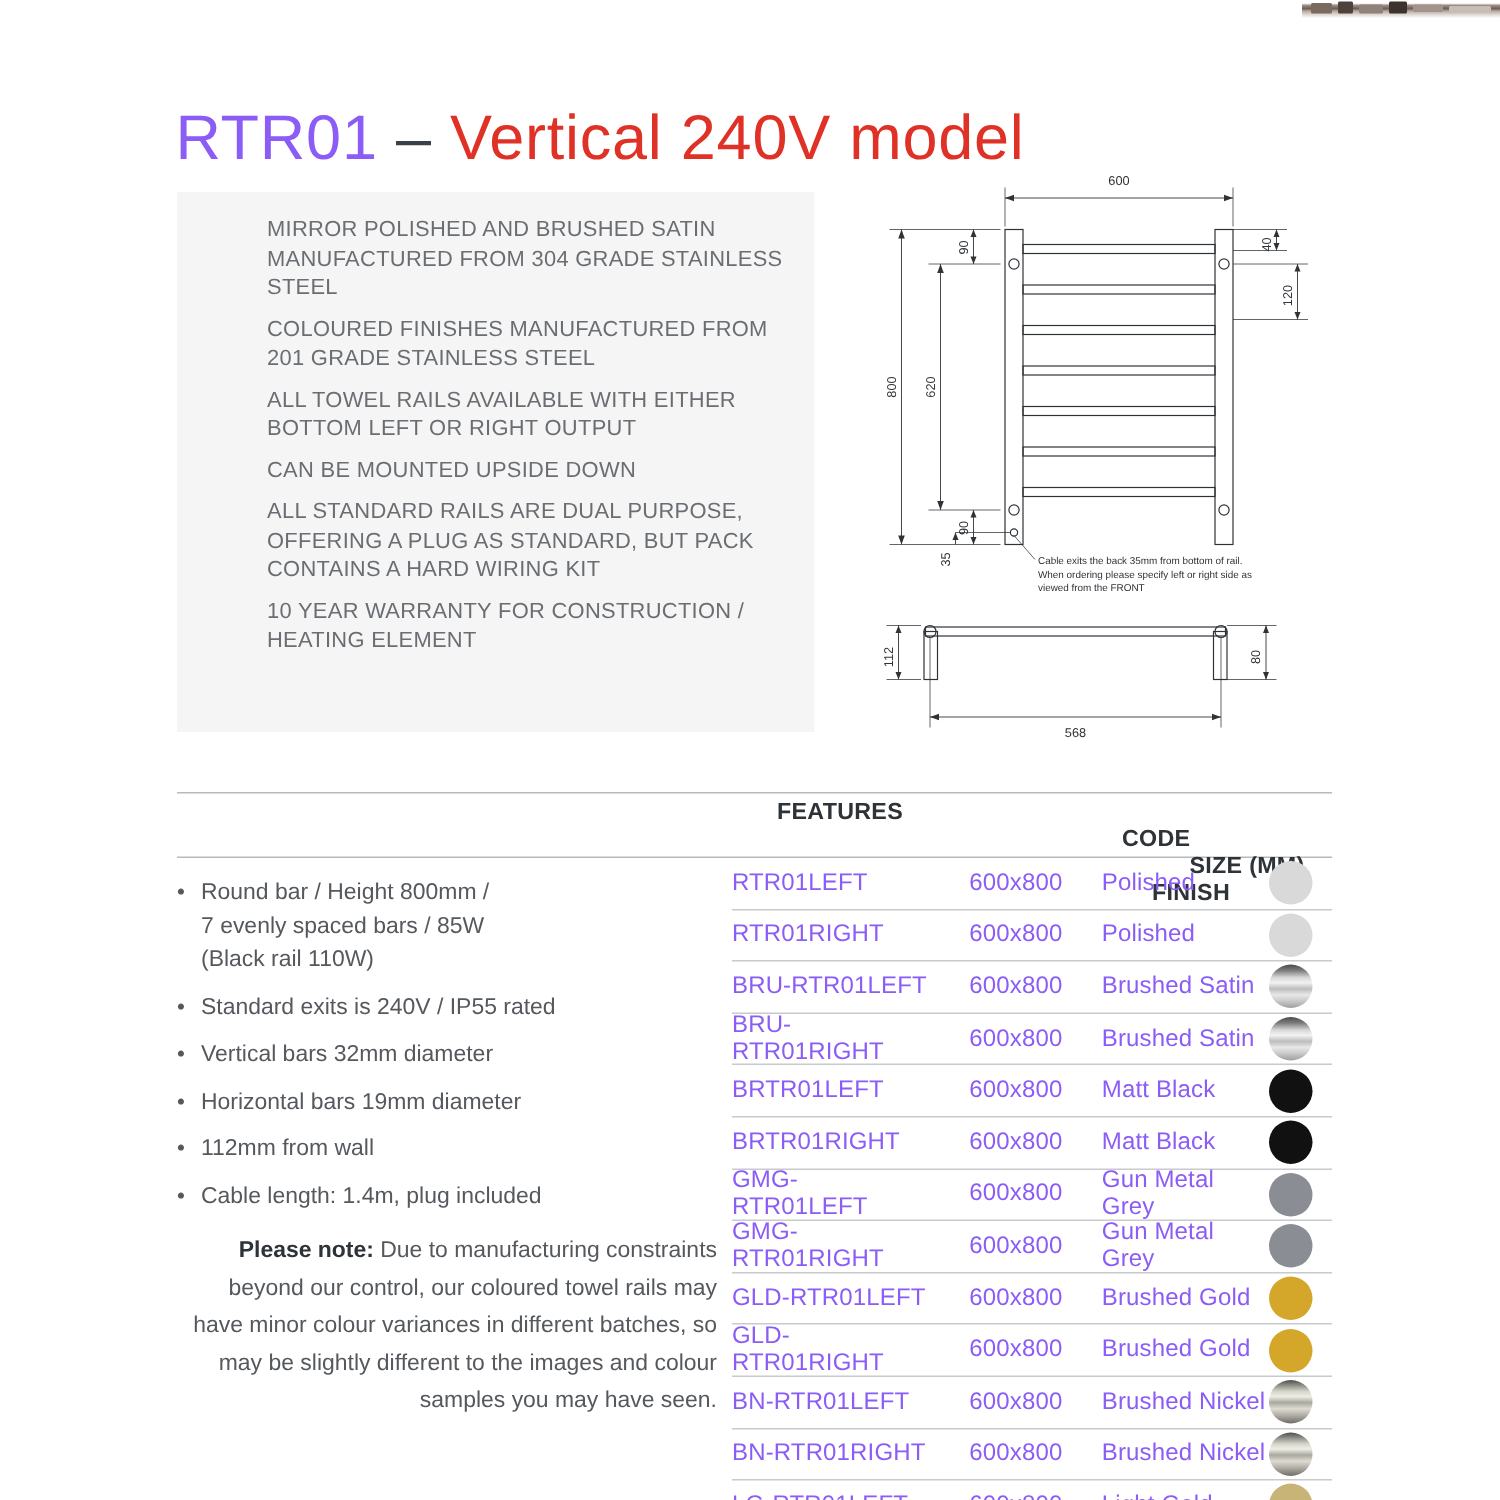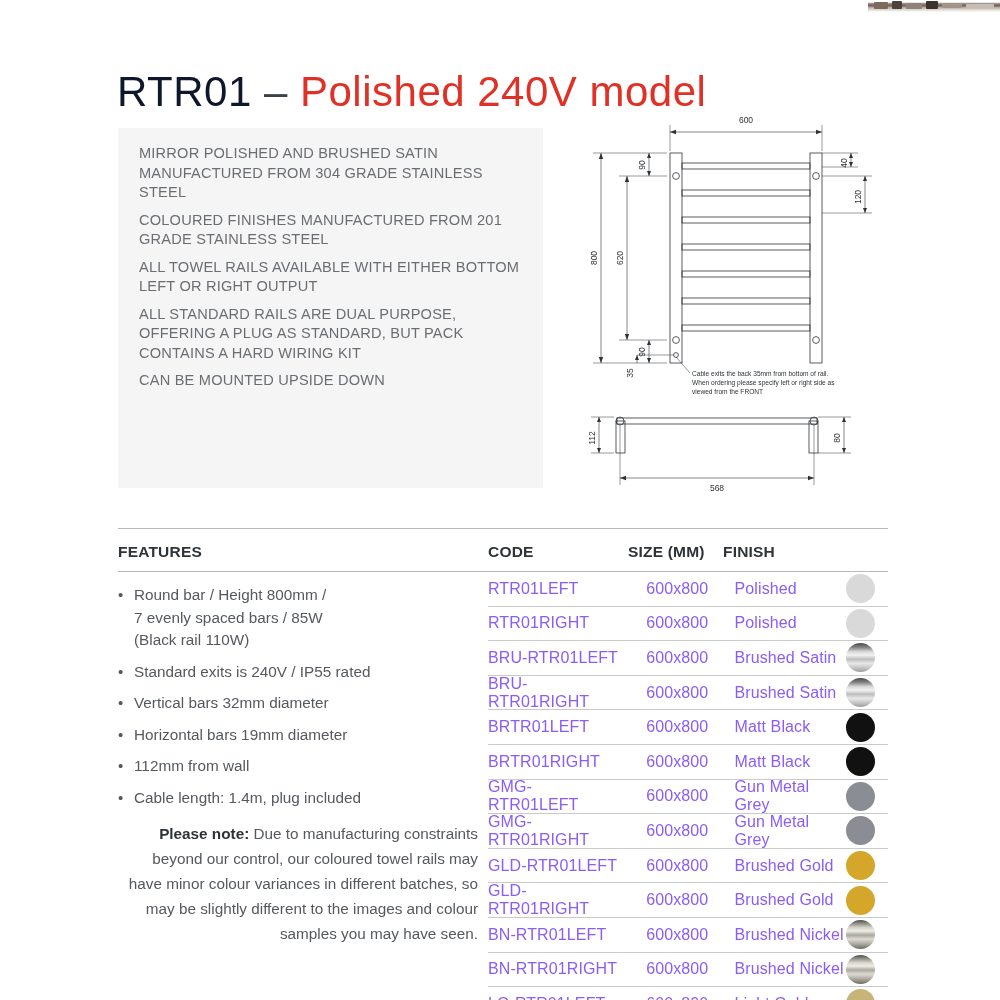--- a/index.html
+++ b/index.html
@@ -36,21 +36,21 @@
   
   .page-title {
     position: absolute;
     left: 117px;
     top: 40px;
     font-size: 42px;
     font-weight: 400;
     letter-spacing: 0.5px;
     white-space: nowrap;
   }
-  .title-code { color: #0f172a; }
+  .title-code { color: #8b5cf6; }
   .title-dash { color: #3a4149; }
   .title-rest { color: #e03127; }
 
   
   .spec-box {
     position: absolute;
     left: 118px;
     top: 128px;
     width: 425px;
     height: 360px;
@@ -61,20 +61,21 @@
     left: 21px;
     top: 16px;
     width: 392px;
   }
   .spec-line {
     font-size: 14.6px;
     line-height: 19.5px;
     color: #6a6e73;
     margin-bottom: 8px;
     letter-spacing: 0.2px;
+    margin-left: 39px;
   }
 
   
   .drawing {
     position: absolute;
     left: 575px;
     top: 105px;
     width: 330px;
     height: 400px;
   }
@@ -87,23 +88,24 @@
     top: 528px;
     width: 770px;
   }
   .rule-top {
     height: 1px;
     background: #b7b9bb;
     width: 100%;
   }
   .head-row {
     display: flex;
-    align-items: center;
+    align-items: flex-end;
     height: 38px;
     padding-top: 4px;
+    flex-direction: column;
   }
   .head-cell {
     font-size: 15.5px;
     font-weight: bold;
     color: #2e3338;
     letter-spacing: 0.2px;
   }
   .col-features { width: 370px; }
   .col-code { width: 140px; }
   .col-size { width: 95px; }
@@ -206,30 +208,31 @@
 <div class="photo-fragment">
   <div class="px" style="left:6px;  top:2px; width:14px; height:7px; background:#7a6a60;"></div>
   <div class="px" style="left:24px; top:1px; width:10px; height:8px; background:#4e423c;"></div>
   <div class="px" style="left:38px; top:3px; width:16px; height:6px; background:#8f8279;"></div>
   <div class="px" style="left:58px; top:1px; width:12px; height:8px; background:#3d332e;"></div>
   <div class="px" style="left:74px; top:3px; width:20px; height:5px; background:#a1948b;"></div>
   <div class="px" style="left:98px; top:4px; width:28px; height:4px; background:#c6bdb6;"></div>
 </div>
 
 <h1 class="page-title">
-  <span class="title-code">RTR01</span><span>&nbsp;</span><span class="title-dash">–</span><span>&nbsp;</span><span class="title-rest">Polished 240V model</span>
+  <span class="title-code">RTR01</span><span>&nbsp;</span><span class="title-dash">–</span><span>&nbsp;</span><span class="title-rest">Vertical 240V model</span>
 </h1>
 
 <div class="spec-box">
   <div class="spec-list">
     <div class="spec-line">MIRROR POLISHED AND BRUSHED SATIN MANUFACTURED FROM 304 GRADE STAINLESS STEEL</div>
     <div class="spec-line">COLOURED FINISHES MANUFACTURED FROM 201 GRADE STAINLESS STEEL</div>
     <div class="spec-line">ALL TOWEL RAILS AVAILABLE WITH EITHER BOTTOM LEFT OR RIGHT OUTPUT</div>
+    <div class="spec-line">CAN BE MOUNTED UPSIDE DOWN</div>
     <div class="spec-line">ALL STANDARD RAILS ARE DUAL PURPOSE, OFFERING A PLUG AS STANDARD, BUT PACK CONTAINS A HARD WIRING KIT</div>
-    <div class="spec-line">CAN BE MOUNTED UPSIDE DOWN</div>
+    <div class="spec-line">10 YEAR WARRANTY FOR CONSTRUCTION / HEATING ELEMENT</div>
   </div>
 </div>
 
 <div class="drawing">
   <svg width="330" height="400" viewBox="0 0 330 400" xmlns="http://www.w3.org/2000/svg">
     <g stroke="#2f3337" fill="none" stroke-width="0.8">
 
       <rect x="95" y="48" width="12" height="210"></rect>
 
       <rect x="235" y="48" width="12" height="210"></rect>

